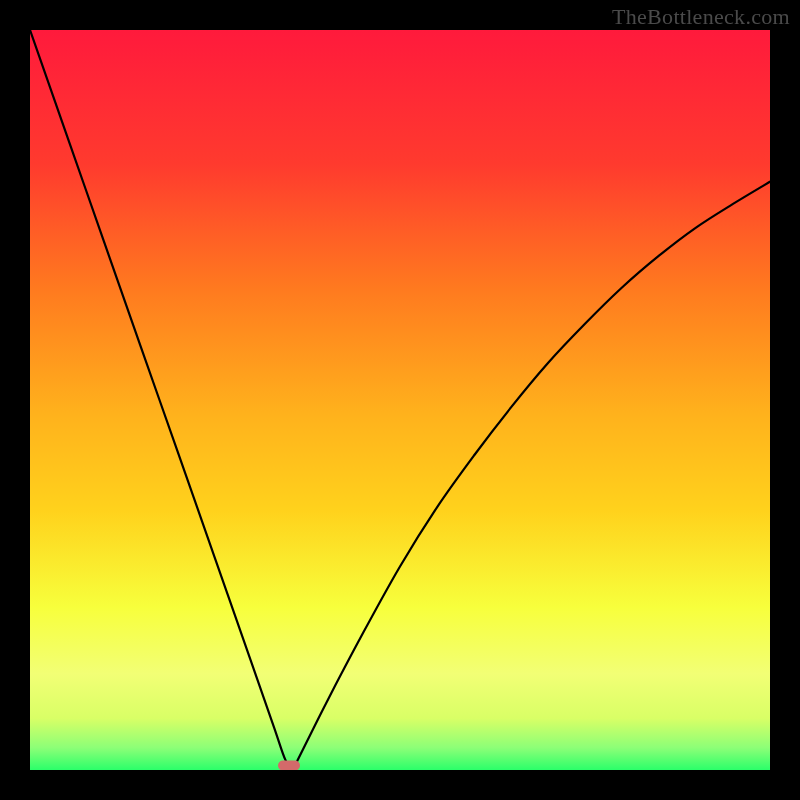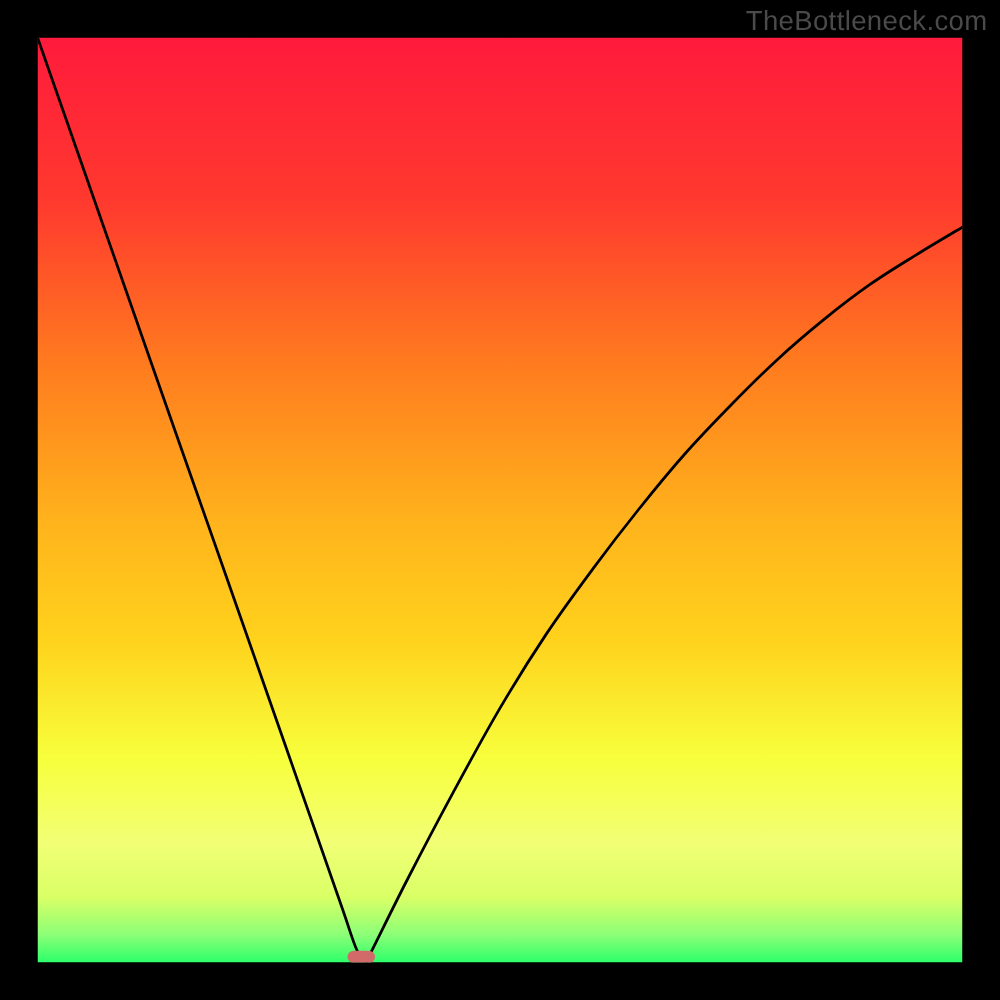--- a/index.html
+++ b/index.html
@@ -31,20 +31,21 @@
   }
   .watermark {
     position: absolute;
     top: 4px;
     right: 10px;
     color: #4a4a4a;
     font-size: 22px;
     font-weight: 500;
     letter-spacing: 0.3px;
     user-select: none;
+    font-family: Liberation Serif, serif;
   }
 </style>
 </head>
 <body>
 
 <div class="frame">
 
   <div class="watermark">TheBottleneck.com</div>
 
   <div class="plot-area">

